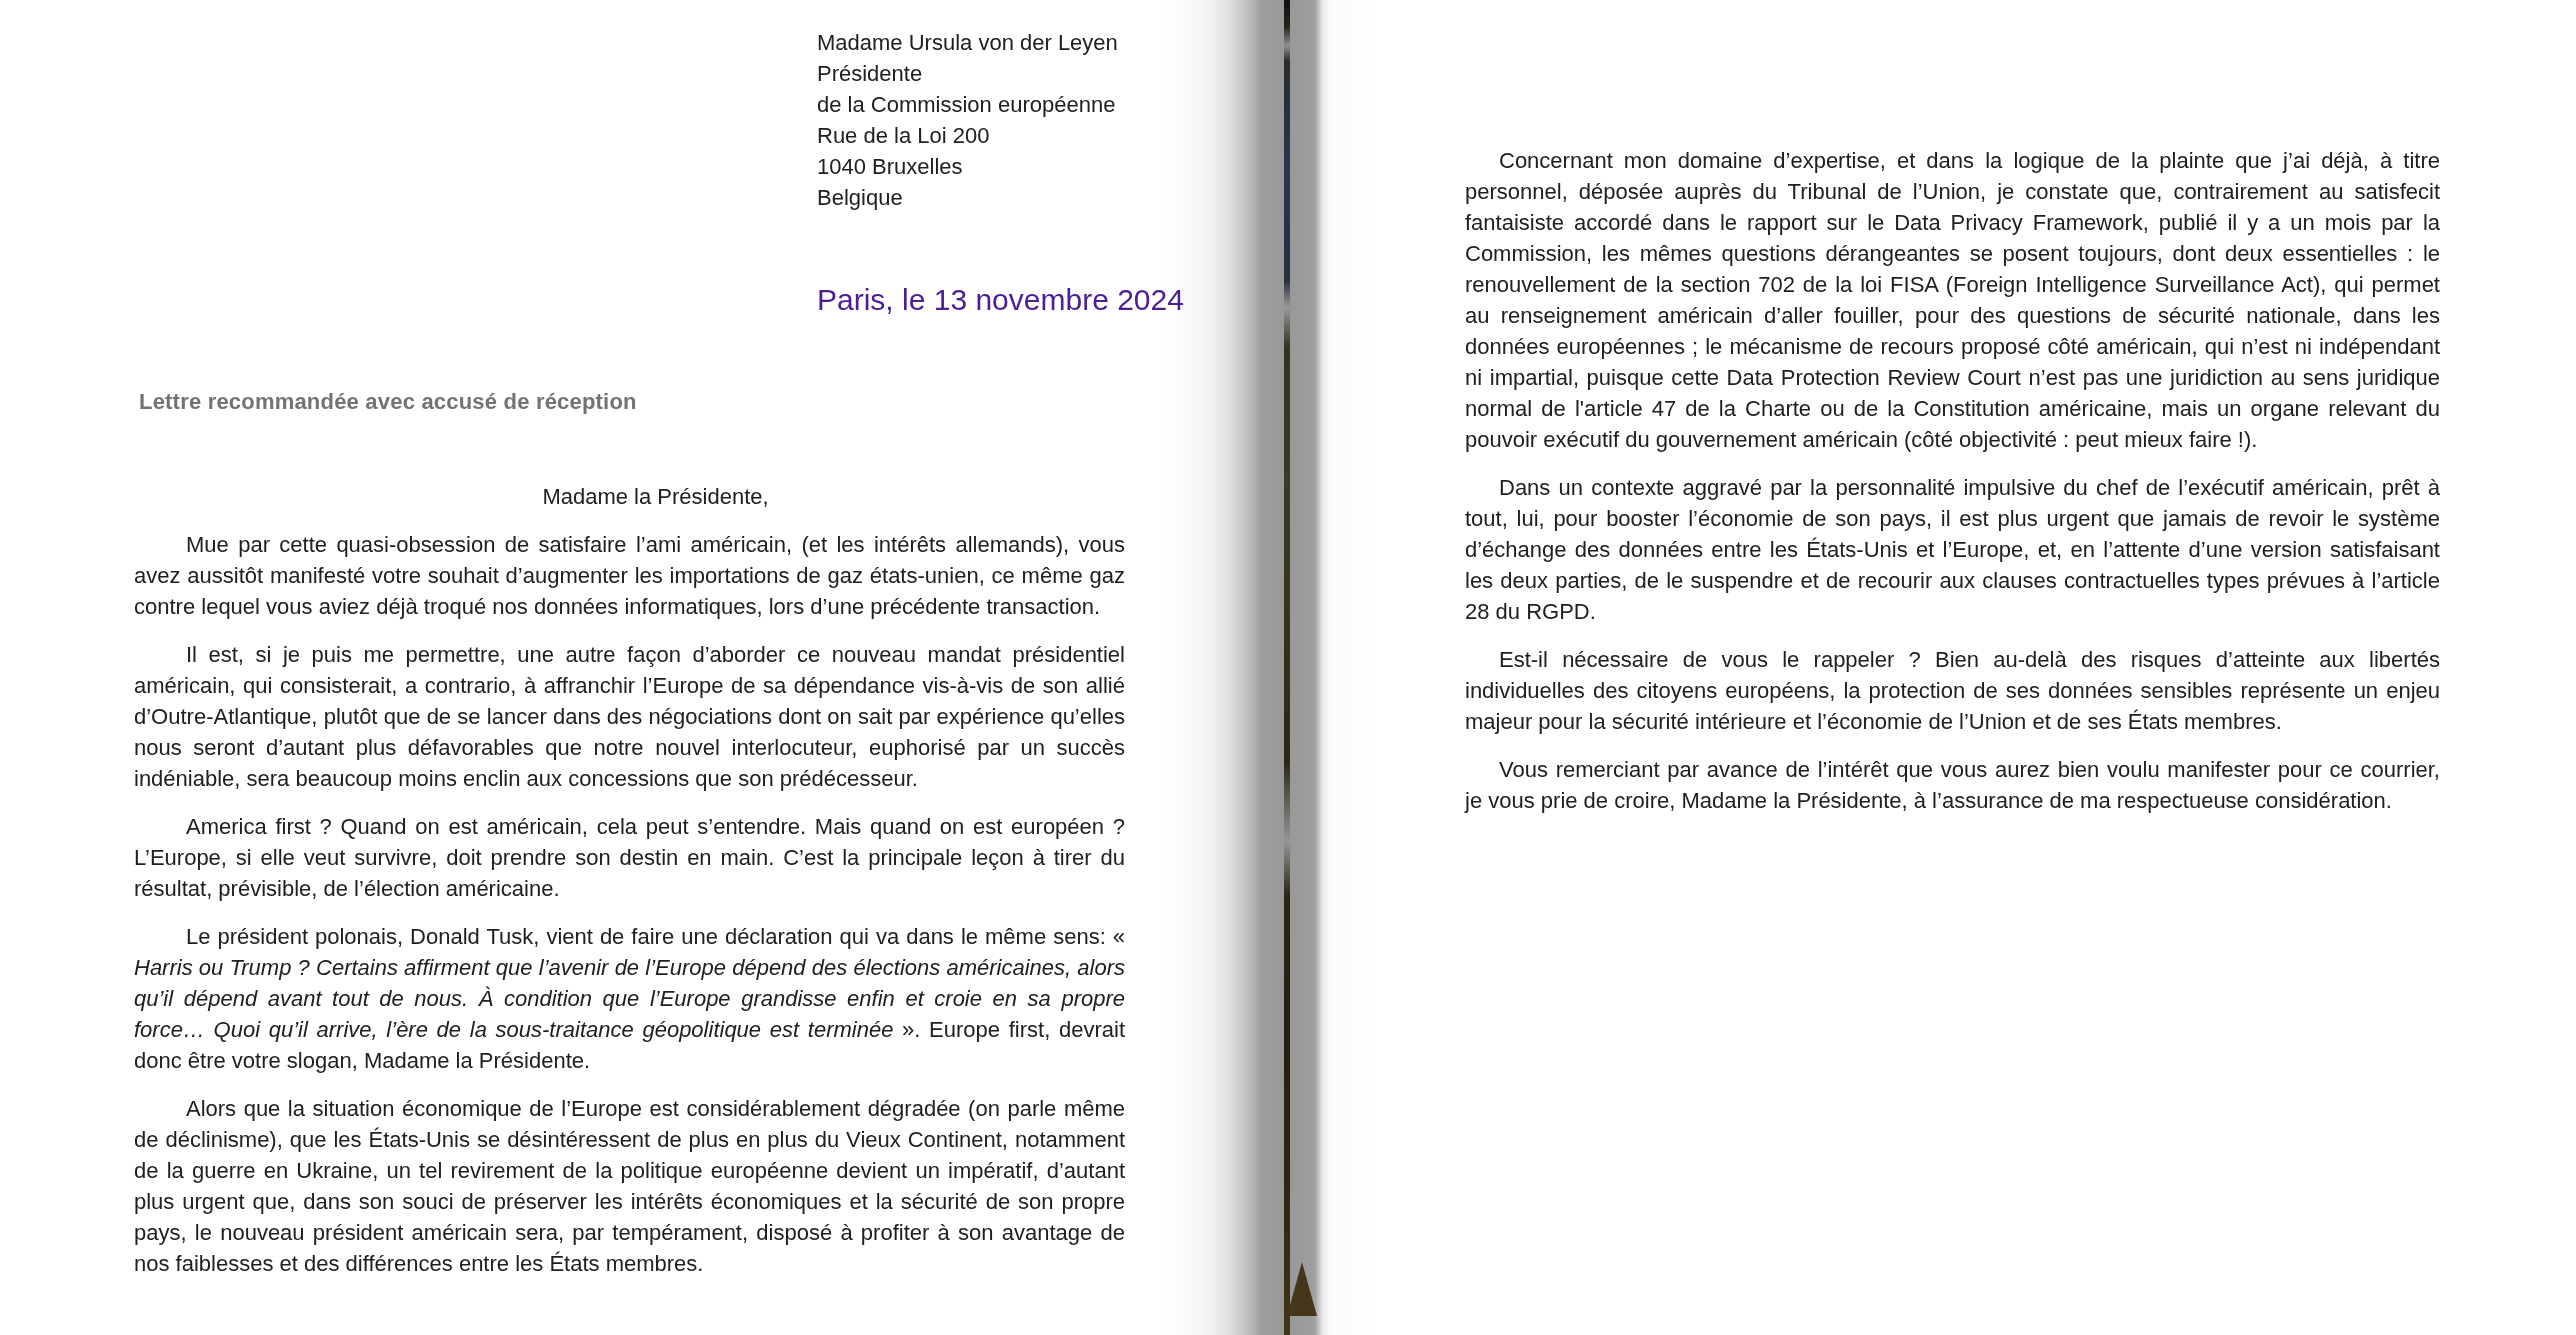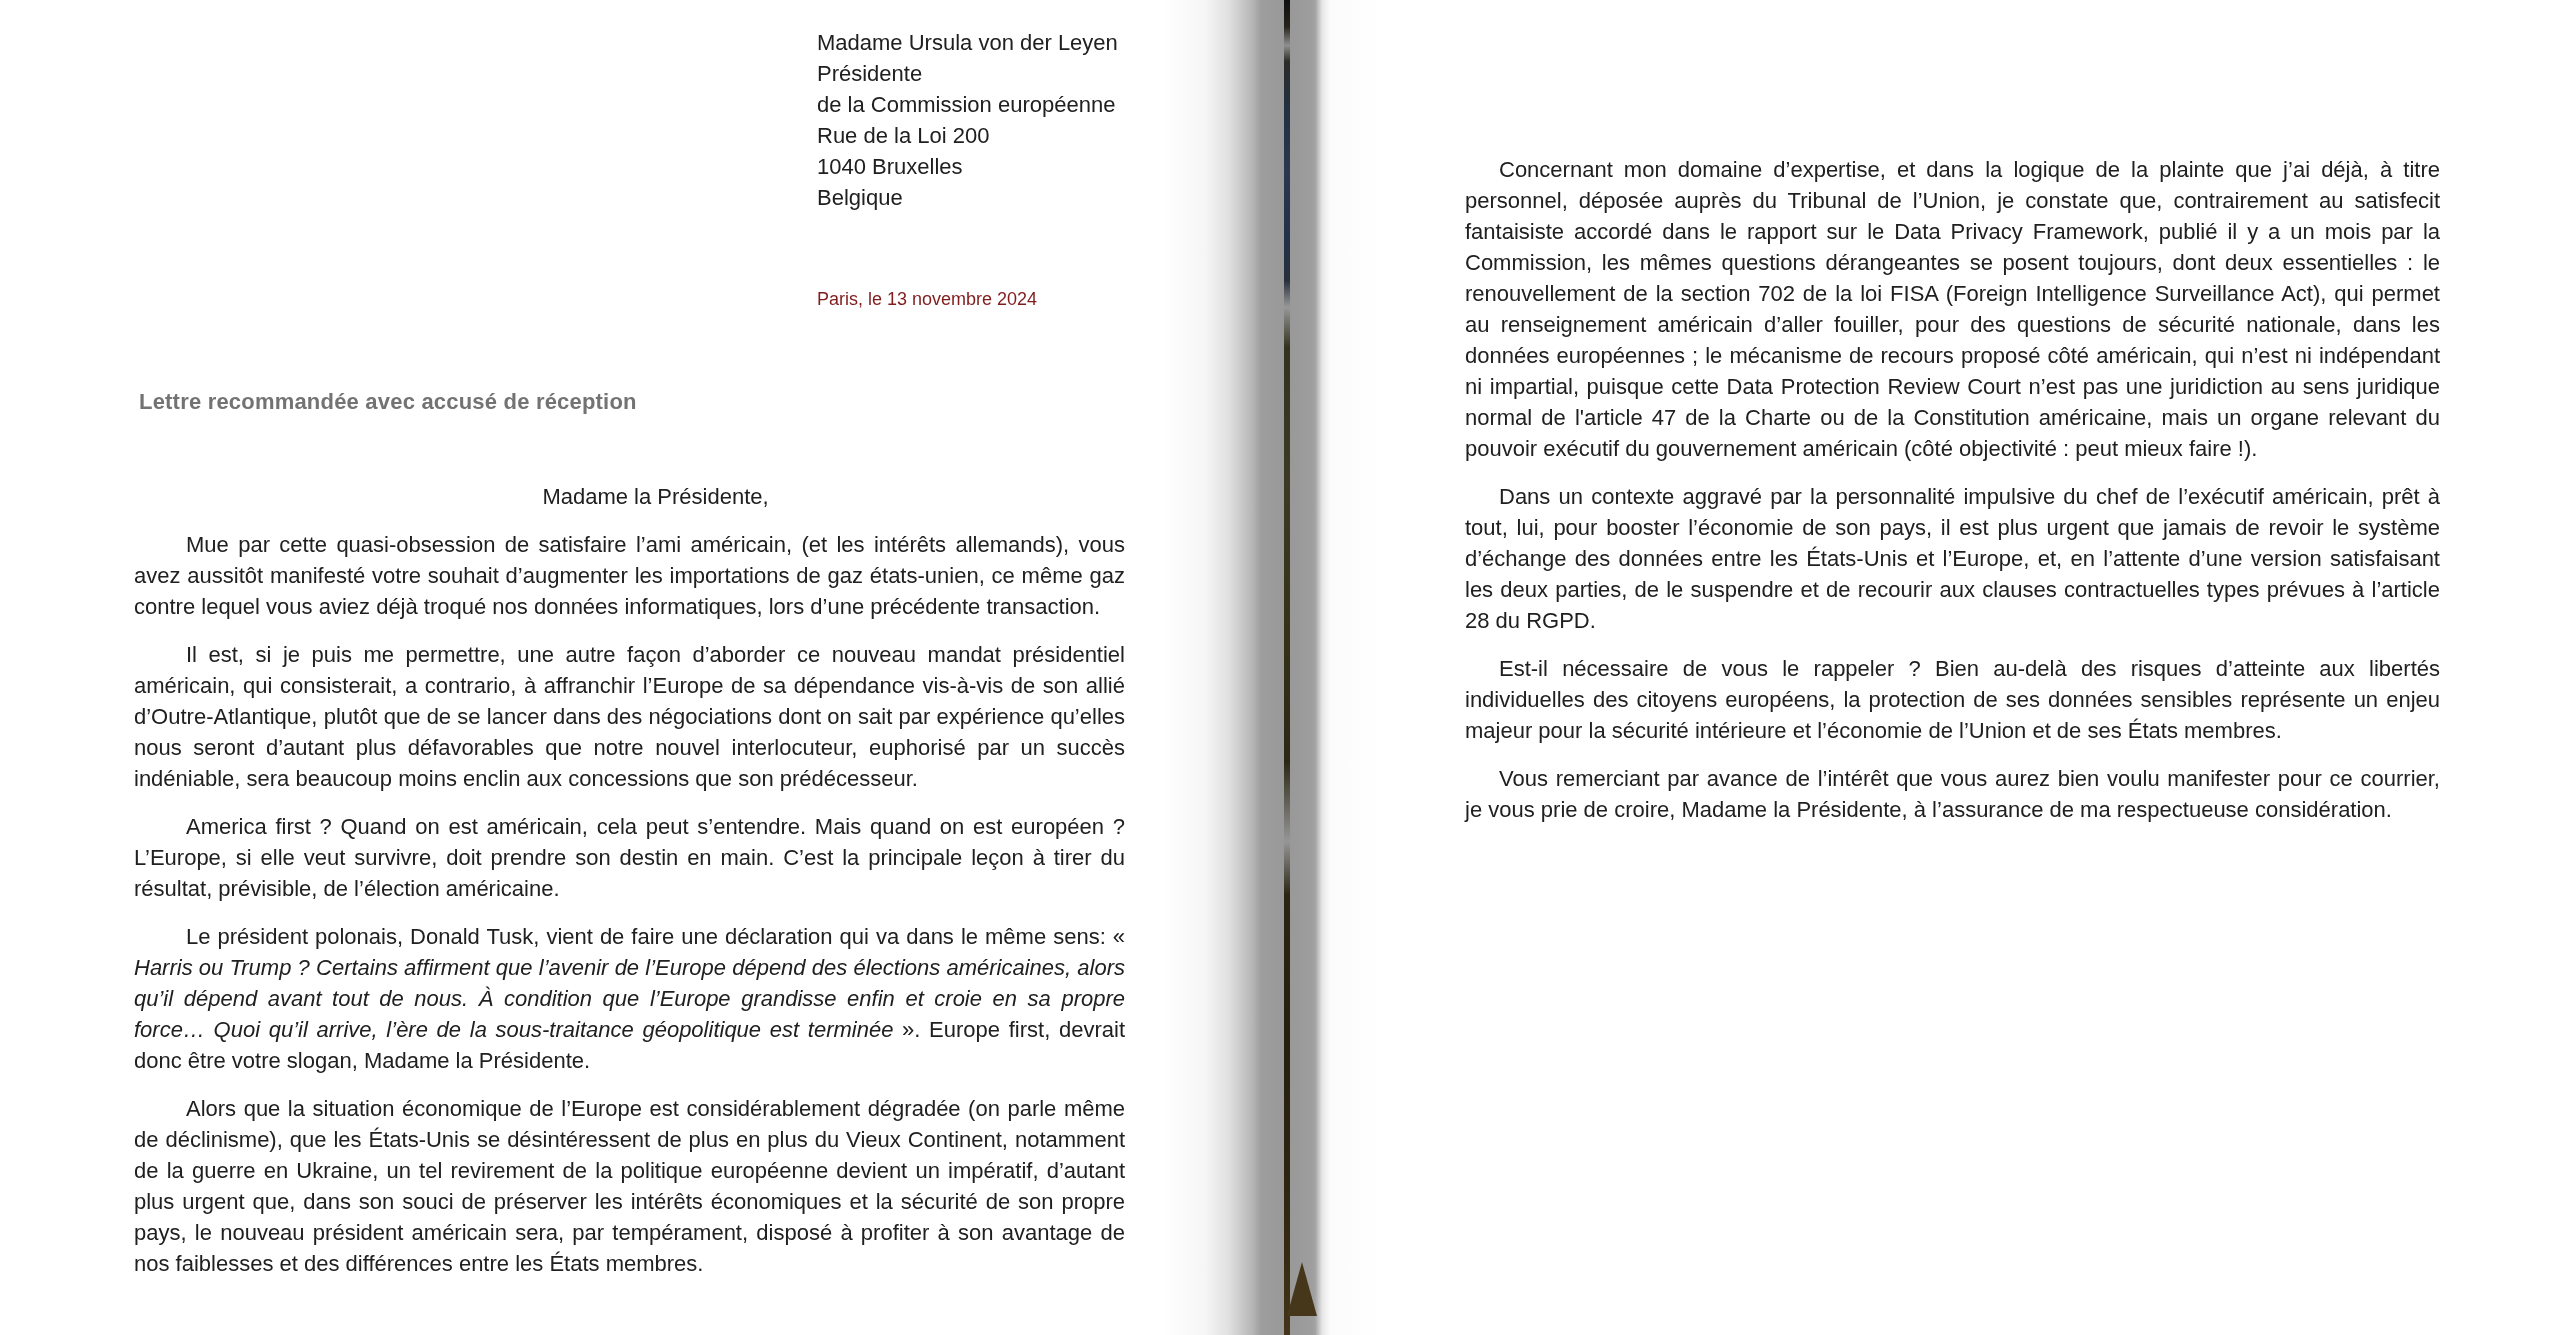--- a/index.html
+++ b/index.html
@@ -6,29 +6,29 @@
   body{
     width:2576px;height:1336px;overflow:hidden;background:#ffffff;
     font-family:"Liberation Sans", sans-serif;
   }
   .stage{position:absolute;left:0;top:0;width:2576px;height:1316px;background:#ffffff;}
   .page{position:absolute;top:0;height:1336px;background:#ffffff;}
   .page-left{left:0;width:1255px;}
   .page-right{left:1321px;width:1255px;}
 
   .address{position:absolute;left:817px;top:27px;font-size:22px;line-height:31px;color:#202020;}
-  .dateline{position:absolute;left:817px;top:284px;font-size:18px;line-height:31px;color:#7f1d1d;}
+  .dateline{position:absolute;left:817px;top:284px;font-size:30px;line-height:31px;color:#4c1d95;}
   .subject{position:absolute;left:139px;top:386px;font-size:22px;line-height:31px;font-weight:bold;color:#737373;letter-spacing:0.2px;}
 
   .body-col{position:absolute;text-align:justify;color:#202020;font-size:22px;line-height:31px;
     text-rendering:optimizeLegibility;}
   .body-col p{margin:0 0 17px 0;text-indent:52px;}
   .col-left{left:134px;top:481px;width:991px;height:854px;overflow:hidden;}
   .col-right{left:1465px;top:145px;width:975px;}
-  .col-right p{text-indent:34px;margin-top:9px;}
+  .col-right p{text-indent:34px;}
   .salutation{text-align:center;}
   .italic{font-style:italic;}
 
   
   .fold{position:absolute;left:1162px;top:0;width:215px;height:1336px;
     background:linear-gradient(90deg,
       #ffffff 0%, #f6f6f6 20%, #e0e0e0 31%, #b6b6b6 42%, #9e9e9e 46%,
       #989898 58%, #9e9e9e 70%, #a4a4a4 71.3%, #e6e6e6 74.5%, #fbfbfb 78%, #ffffff 100%);}
   .seam{position:absolute;left:1284px;top:0;width:5.6px;height:1336px;
     background:linear-gradient(180deg,

